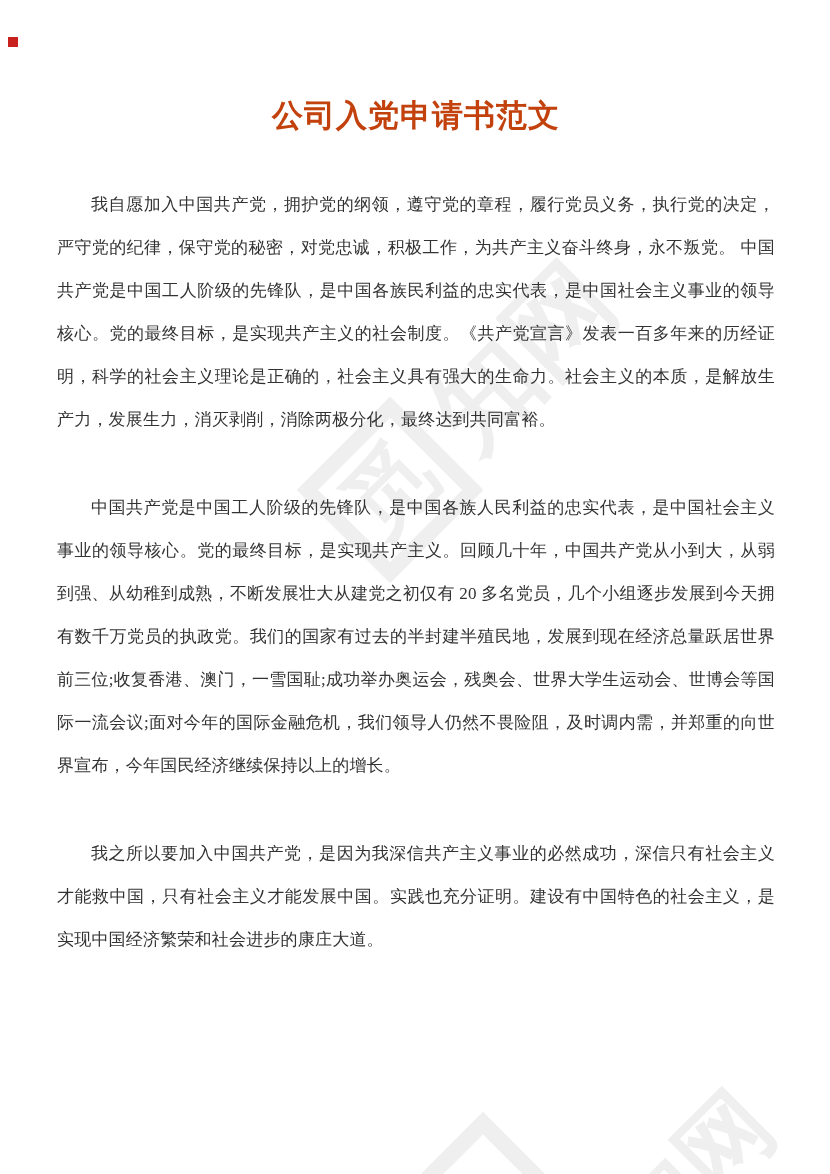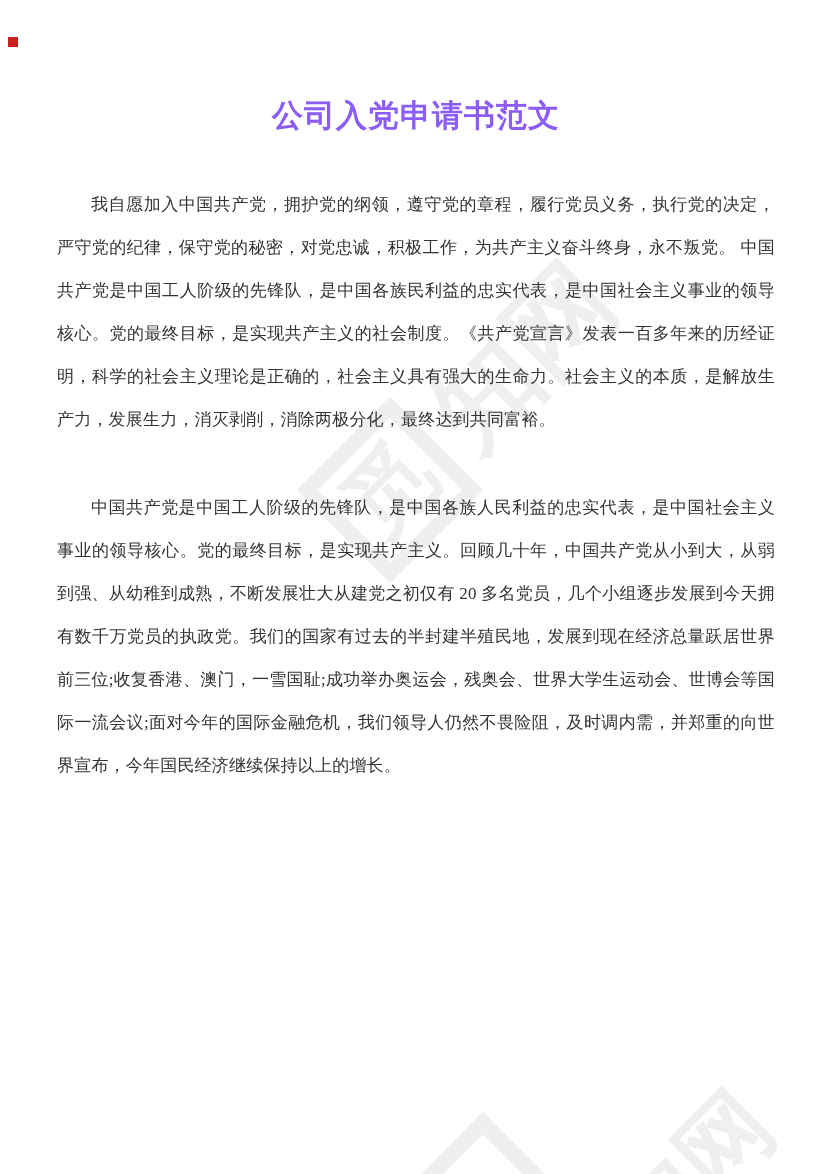--- a/index.html
+++ b/index.html
@@ -16,21 +16,21 @@
     position:relative;
     z-index:2;
     padding:0 55px 0 57px;
     box-sizing:border-box;
   }
   .doc-title{
     margin:94px 0 0 0;
     text-align:center;
     font-size:31px;
     font-weight:bold;
-    color:#8b5cf6;
+    color:#c2410c;
     line-height:44px;
     letter-spacing:1px;
   }
   .salutation{
     margin:54px 0 0 0;
     font-size:17px;
     line-height:43px;
   }
   .para{
     margin:45px 0 0 0;
@@ -108,14 +108,15 @@
   <span class="wm wm-bottom-glyph" style="color: rgb(239, 239, 239); border-color: rgb(239, 239, 239);">知网</span>
 
   <div class="content">
     <h1 class="doc-title">公司入党申请书范文</h1>
 
 
     <p class="para">我自愿加入中国共产党，拥护党的纲领，遵守党的章程，履行党员义务，执行党的决定，严守党的纪律，保守党的秘密，对党忠诚，积极工作，为共产主义奋斗终身，永不叛党。 中国共产党是中国工人阶级的先锋队，是中国各族民利益的忠实代表，是中国社会主义事业的领导核心。党的最终目标，是实现共产主义的社会制度。《共产党宣言》发表一百多年来的历经证明，科学的社会主义理论是正确的，社会主义具有强大的生命力。社会主义的本质，是解放生产力，发展生力，消灭剥削，消除两极分化，最终达到共同富裕。</p>
 
     <p class="para">中国共产党是中国工人阶级的先锋队，是中国各族人民利益的忠实代表，是中国社会主义事业的领导核心。党的最终目标，是实现共产主义。回顾几十年，中国共产党从小到大，从弱到强、从幼稚到成熟，不断发展壮大从建党之初仅有 20 多名党员，几个小组逐步发展到今天拥有数千万党员的执政党。我们的国家有过去的半封建半殖民地，发展到现在经济总量跃居世界前三位;收复香港、澳门，一雪国耻;成功举办奥运会，残奥会、世界大学生运动会、世博会等国际一流会议;面对今年的国际金融危机，我们领导人仍然不畏险阻，及时调内需，并郑重的向世界宣布，今年国民经济继续保持以上的增长。</p>
 
+    <p class="para">我之所以要加入中国共产党，是因为我深信共产主义事业的必然成功，深信只有社会主义才能救中国，只有社会主义才能发展中国。实践也充分证明。建设有中国特色的社会主义，是实现中国经济繁荣和社会进步的康庄大道。</p>
   </div>
 </div>
 
 </body></html>

